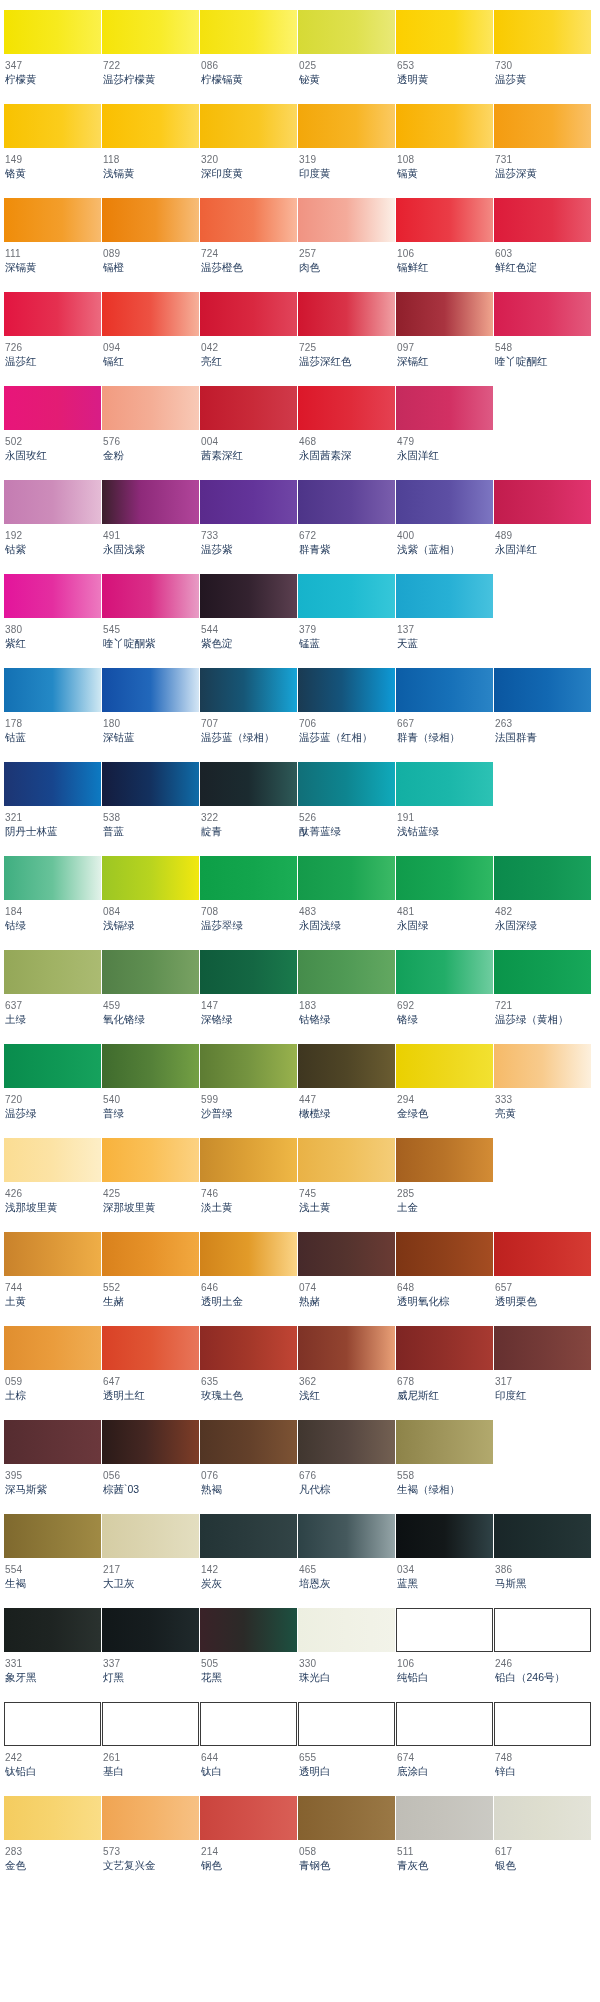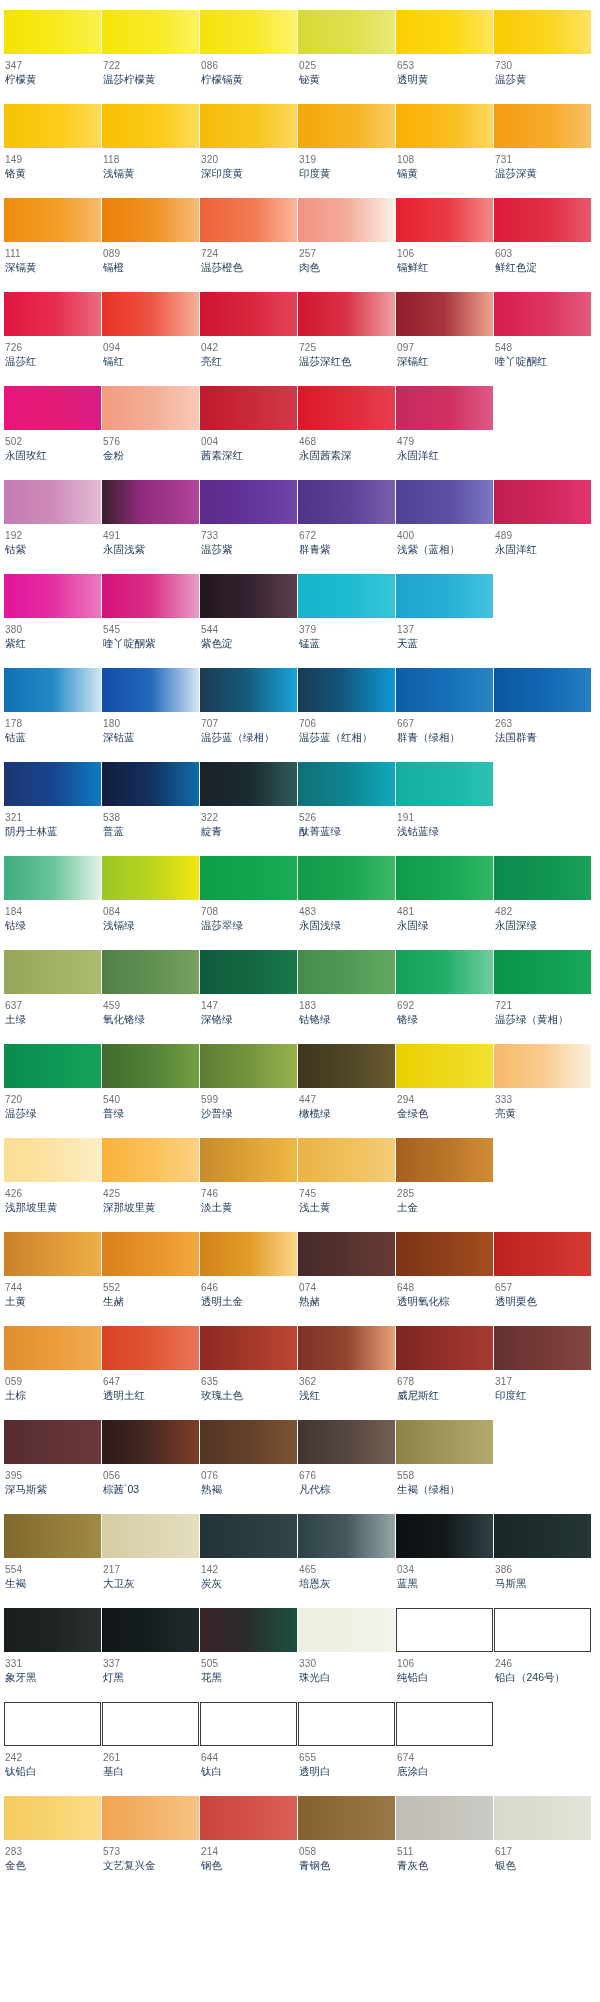--- a/index.html
+++ b/index.html
@@ -847,20 +847,27 @@
           <span class="swatch-name">透明白</span>
         </div>
       </div>
       <div class="swatch-cell">
         <div class="swatch-chip outline"></div>
         <div class="swatch-meta">
           <span class="swatch-code">674</span>
           <span class="swatch-name">底涂白</span>
         </div>
       </div>
+      <div class="swatch-cell">
+        <div class="swatch-chip outline"></div>
+        <div class="swatch-meta">
+          <span class="swatch-code">748</span>
+          <span class="swatch-name">锌白</span>
+        </div>
+      </div>
     </div>
     <div class="swatch-row">
       <div class="swatch-cell">
         <div class="swatch-chip" style="background: linear-gradient(90deg, rgb(244, 204, 95) 0%, rgb(247, 212, 111) 50%, rgb(250, 221, 134) 100%);"></div>
         <div class="swatch-meta">
           <span class="swatch-code">283</span>
           <span class="swatch-name">金色</span>
         </div>
       </div>
       <div class="swatch-cell">

